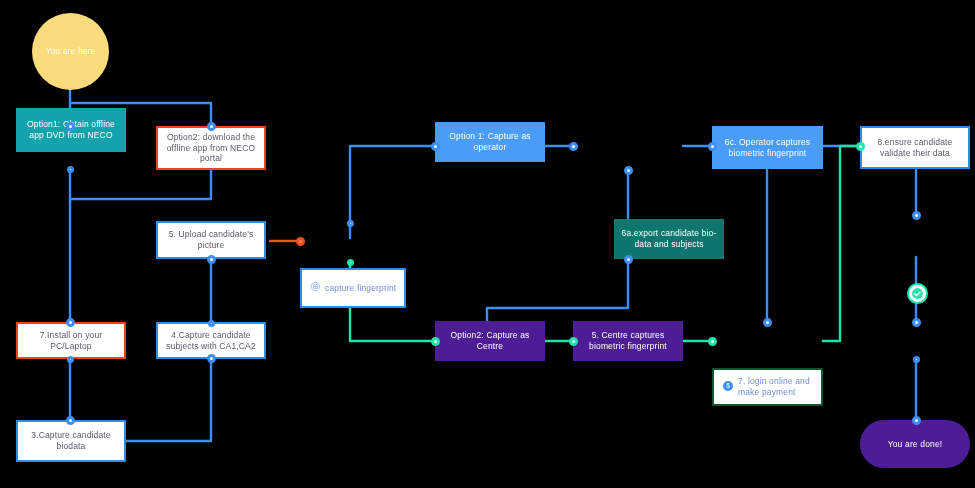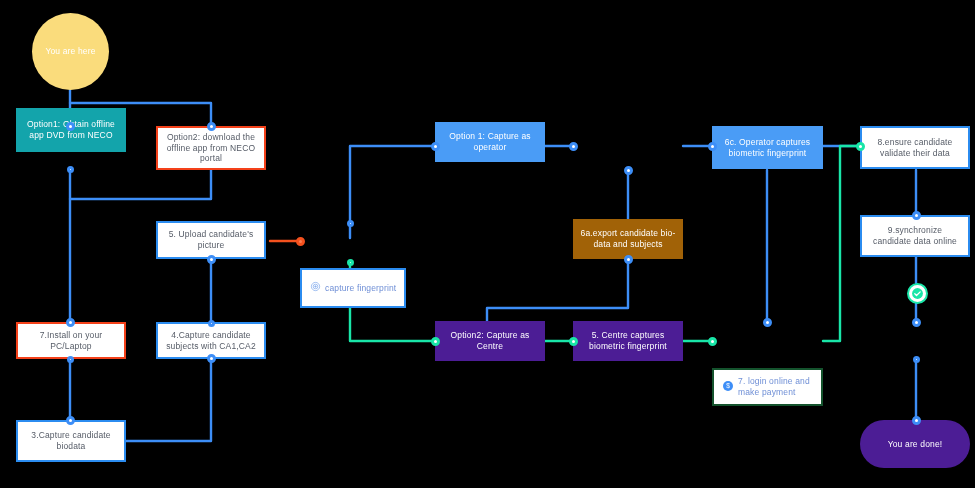--- a/index.html
+++ b/index.html
@@ -9,21 +9,21 @@
 
   .node{position:absolute;box-sizing:border-box;display:flex;align-items:center;
         justify-content:center;text-align:center;line-height:1.25;
         font-size:8.5px;letter-spacing:.15px;padding:3px 6px;}
   .node span.lbl{display:block;}
 
   
   .f-white{background:#ffffff;color:#555b66;}
   .f-blue{background:#4a9cf6;color:#ffffff;}
   .f-teal{background:#13a4ab;color:#ffffff;}
-  .f-orange{background:#a16207;color:#ffffff;}
+  .f-orange{background:#0f766e;color:#ffffff;margin-left:41px;}
   .f-green{background:#4c1d95;color:#ffffff;}
   .f-yellow{background:#fadc7c;color:#ffffff;}
 
   
   .b-blue{border:2px solid #2b8cf0;}
   .b-red{border:2px solid #f4411a;}
   .b-green{border:2px solid #14532d;}
   .b-none{border:0;}
 
   .circle{border-radius:50%;}
@@ -154,23 +154,20 @@
   </div>
 
   <div class="node f-white b-blue" style="left:860px;top:126px;width:110px;height:43px;">
     <span class="lbl">8.ensure candidate validate their data</span>
   </div>
 
   <div class="node f-orange b-none" style="left:573px;top:219px;width:110px;height:40px;">
     <span class="lbl">6a.export candidate bio-data and subjects</span>
   </div>
 
-  <div class="node f-white b-blue" style="left:860px;top:215px;width:110px;height:42px;">
-    <span class="lbl">9.synchronize candidate data online</span>
-  </div>
 
   <div class="checkbadge" style="left:907px;top:283px;">
     <svg width="13" height="13" viewBox="0 0 24 24">
       <circle cx="12" cy="12" r="10" fill="#19e6a8"></circle>
       <path d="M7 12.5l3.2 3.2L17 9" fill="none" stroke="#ffffff" stroke-width="2.4" stroke-linecap="round" stroke-linejoin="round"></path>
     </svg>
   </div>
 
   <div class="node f-green b-none" style="left:435px;top:321px;width:110px;height:40px;">
     <span class="lbl">Option2: Capture as Centre</span>

